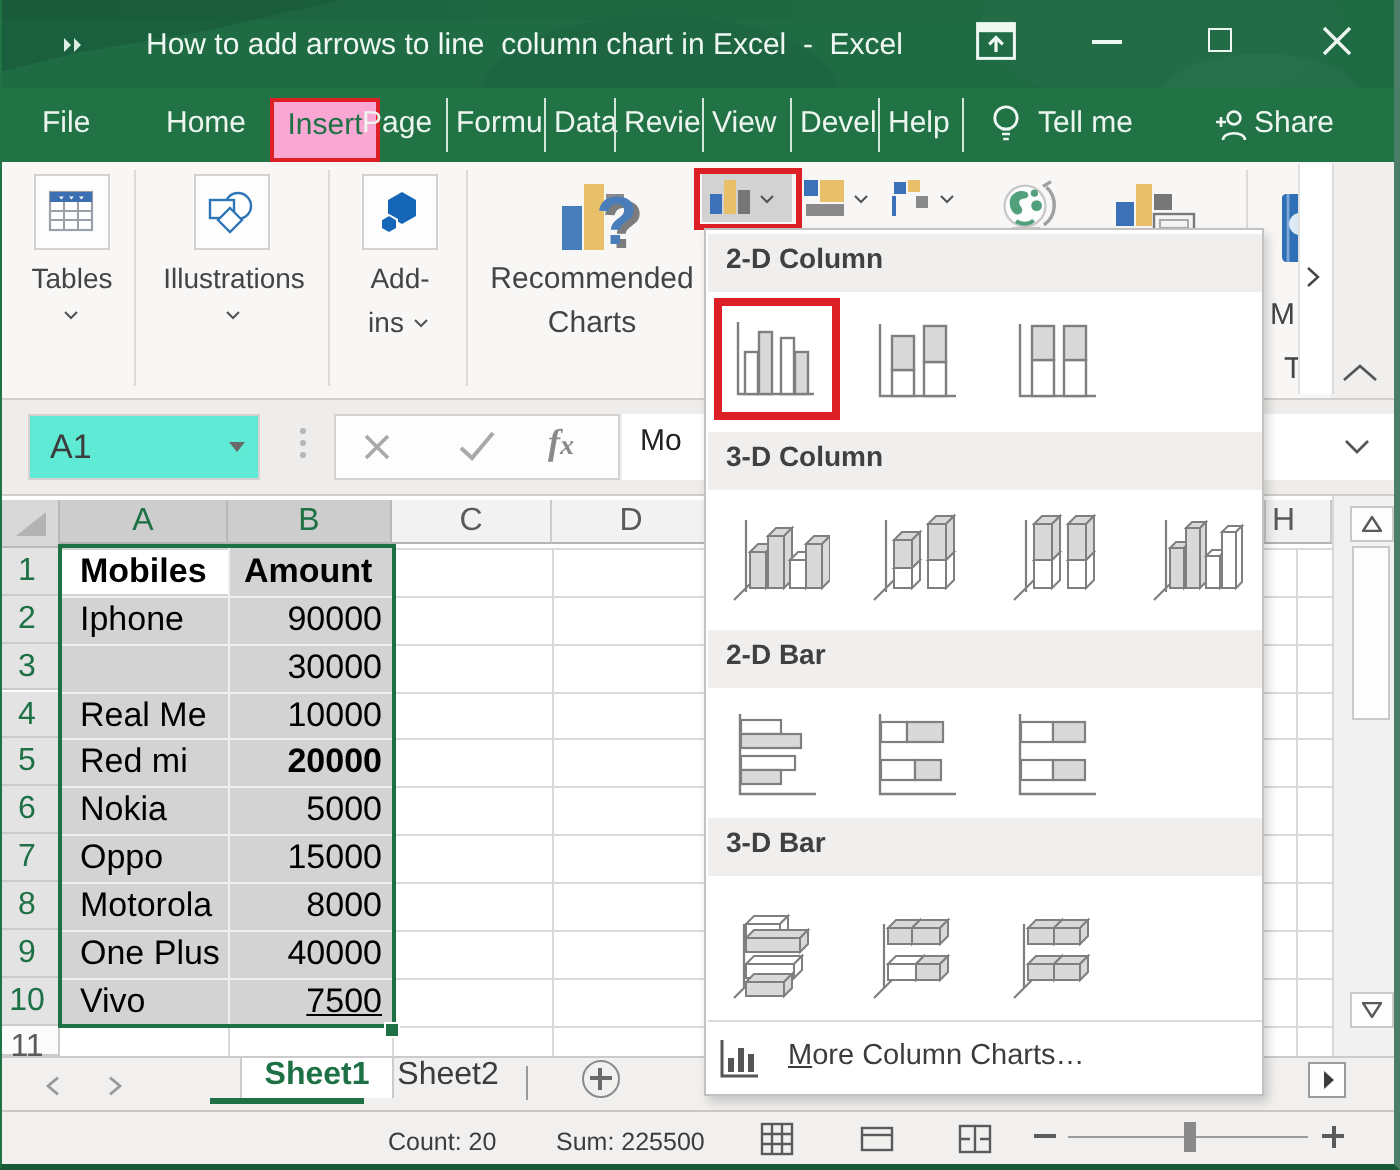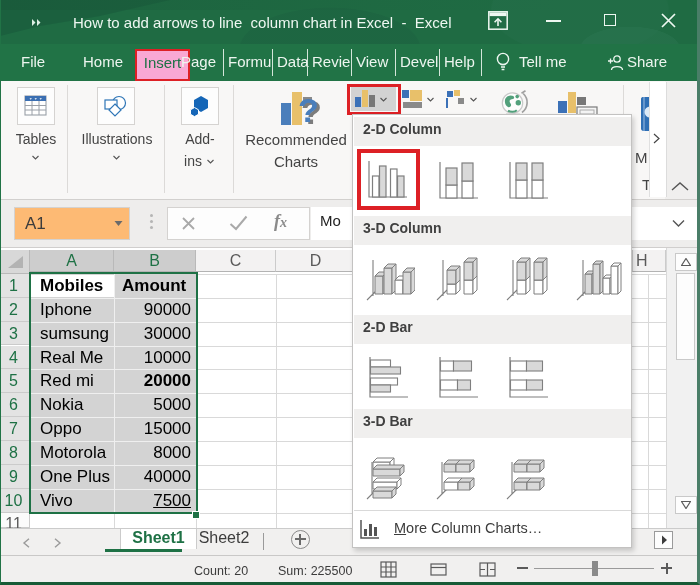--- a/index.html
+++ b/index.html
@@ -217,21 +217,21 @@
         <path d="M2 1 L7 5.5 L2 10" stroke="#444" stroke-width="1.2" fill="none"></path>
       </svg>
 
     <svg style="position:absolute;left:671px;top:100px" width="18" height="11" viewBox="0 0 18 11">
         <path d="M1 9 L9 2 L17 9" stroke="#555" stroke-width="1.4" fill="none"></path>
       </svg>
   </div>
   <div class="red" style="left:347px;top:84px;width:54px;height:31px;"></div>
 
   <div class="abs" id="fbar">
-    <div style="position:absolute;left:14px;top:7px;width:116px;height:33px;background:#fdba74;border:1px solid #d4d2d0;box-sizing:border-box;
+    <div style="position:absolute;left:14px;top:7px;width:116px;height:33px;background:#5eead4;border:1px solid #d4d2d0;box-sizing:border-box;
          font-size:17px;color:#3c3c3c;line-height:31px;padding-left:10px;">A1</div>
     <svg style="position:absolute;left:114px;top:20px" width="9" height="7" viewBox="0 0 9 7">
         <path d="M0.5 1 L4.5 6 L8.5 1 Z" fill="#6a6a6a"></path>
       </svg>
     <div style="position:absolute;left:150px;top:14px;width:3px;height:3px;background:#b5b5b5;border-radius:50%;box-shadow:0 6px 0 #b5b5b5,0 12px 0 #b5b5b5;"></div>
     <div style="position:absolute;left:167px;top:7px;width:143px;height:33px;background:#fdfdfd;border:1px solid #d4d2d0;box-sizing:border-box;"></div>
     <svg style="position:absolute;left:181px;top:16px" width="15" height="15" viewBox="0 0 15 15">
         <path d="M2 2 L13 13 M13 2 L2 13" stroke="#a9a9a9" stroke-width="1.8" fill="none"></path>
       </svg>
     <svg style="position:absolute;left:229px;top:15px" width="19" height="16" viewBox="0 0 19 16">
@@ -306,21 +306,20 @@
     <div style="position:absolute;left:30px;top:169.2px;width:166px;height:1px;background:#efefef;"></div>
     <div style="position:absolute;left:30px;top:193.1px;width:166px;height:1px;background:#efefef;"></div>
     <div style="position:absolute;left:30px;top:217.1px;width:166px;height:1px;background:#efefef;"></div>
     <div style="position:absolute;left:30px;top:241.0px;width:166px;height:1px;background:#efefef;"></div>
     <div style="position:absolute;left:114px;top:25.7px;width:1px;height:239.2px;background:#efefef;"></div>
     <div style="position:absolute;left:31px;top:26.7px;width:83px;height:21.9px;background:#fff;"></div>
     <div class="cell" style="left:118px;top:25.7px;width:76px;height:23.92px;line-height:23.92px;font-weight:bold;">Amount</div>
     <div class="cell" style="left:36px;top:25.7px;width:78px;height:23.92px;line-height:23.92px;font-weight:bold;">Mobiles</div>
     <div class="cell" style="left:36px;top:49.6px;width:78px;height:23.92px;line-height:23.92px;font-weight:normal;">Iphone</div>
     <div class="cell" style="left:110px;top:49.6px;width:85px;height:23.92px;line-height:23.92px;font-weight:normal;text-align:right;">90000</div>
-    <div class="cell" style="left:36px;top:73.5px;width:78px;height:23.92px;line-height:23.92px;font-weight:normal;">sumsung</div>
     <div class="cell" style="left:110px;top:73.5px;width:85px;height:23.92px;line-height:23.92px;font-weight:normal;text-align:right;">30000</div>
     <div class="cell" style="left:36px;top:97.5px;width:78px;height:23.92px;line-height:23.92px;font-weight:normal;">Real Me</div>
     <div class="cell" style="left:110px;top:97.5px;width:85px;height:23.92px;line-height:23.92px;font-weight:normal;text-align:right;">10000</div>
     <div class="cell" style="left:36px;top:121.4px;width:78px;height:23.92px;line-height:23.92px;font-weight:normal;">Red mi</div>
     <div class="cell" style="left:110px;top:121.4px;width:85px;height:23.92px;line-height:23.92px;font-weight:bold;text-align:right;">20000</div>
     <div class="cell" style="left:36px;top:145.3px;width:78px;height:23.92px;line-height:23.92px;font-weight:normal;">Nokia</div>
     <div class="cell" style="left:110px;top:145.3px;width:85px;height:23.92px;line-height:23.92px;font-weight:normal;text-align:right;">5000</div>
     <div class="cell" style="left:36px;top:169.2px;width:78px;height:23.92px;line-height:23.92px;font-weight:normal;">Oppo</div>
     <div class="cell" style="left:110px;top:169.2px;width:85px;height:23.92px;line-height:23.92px;font-weight:normal;text-align:right;">15000</div>
     <div class="cell" style="left:36px;top:193.1px;width:78px;height:23.92px;line-height:23.92px;font-weight:normal;">Motorola</div>

